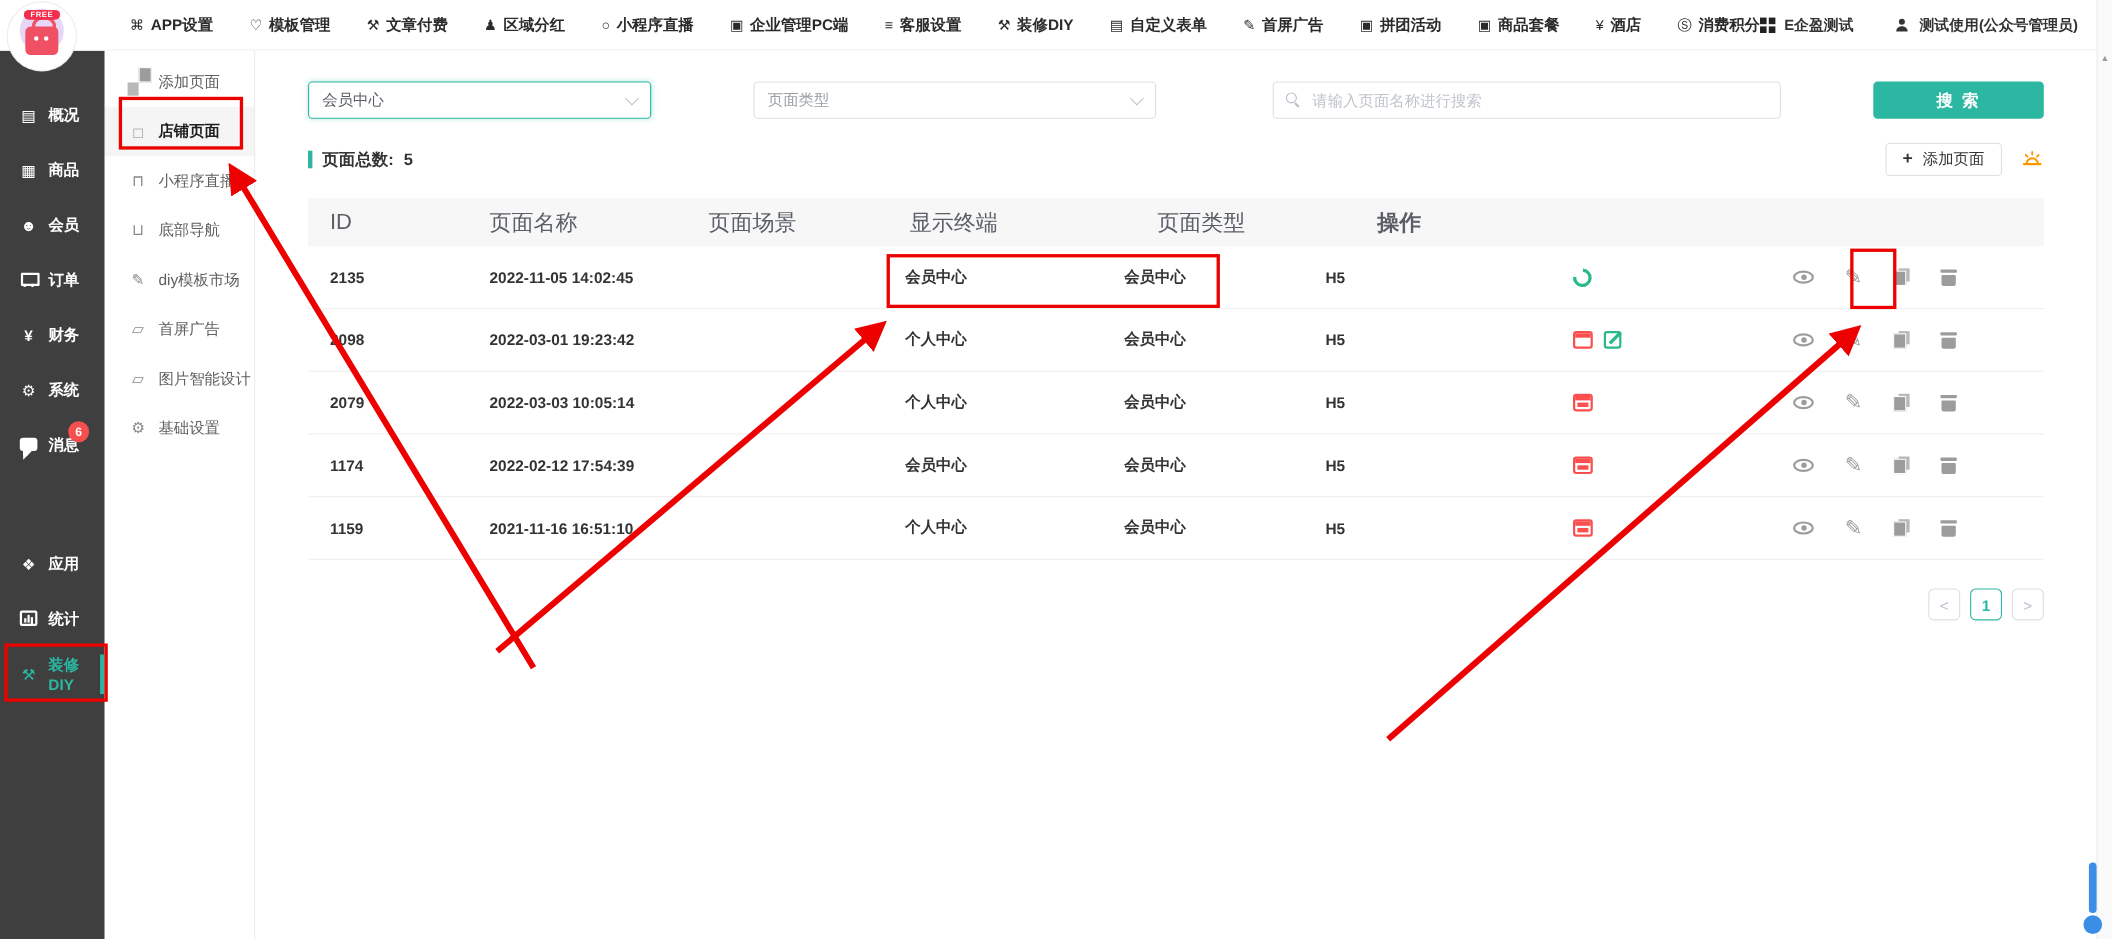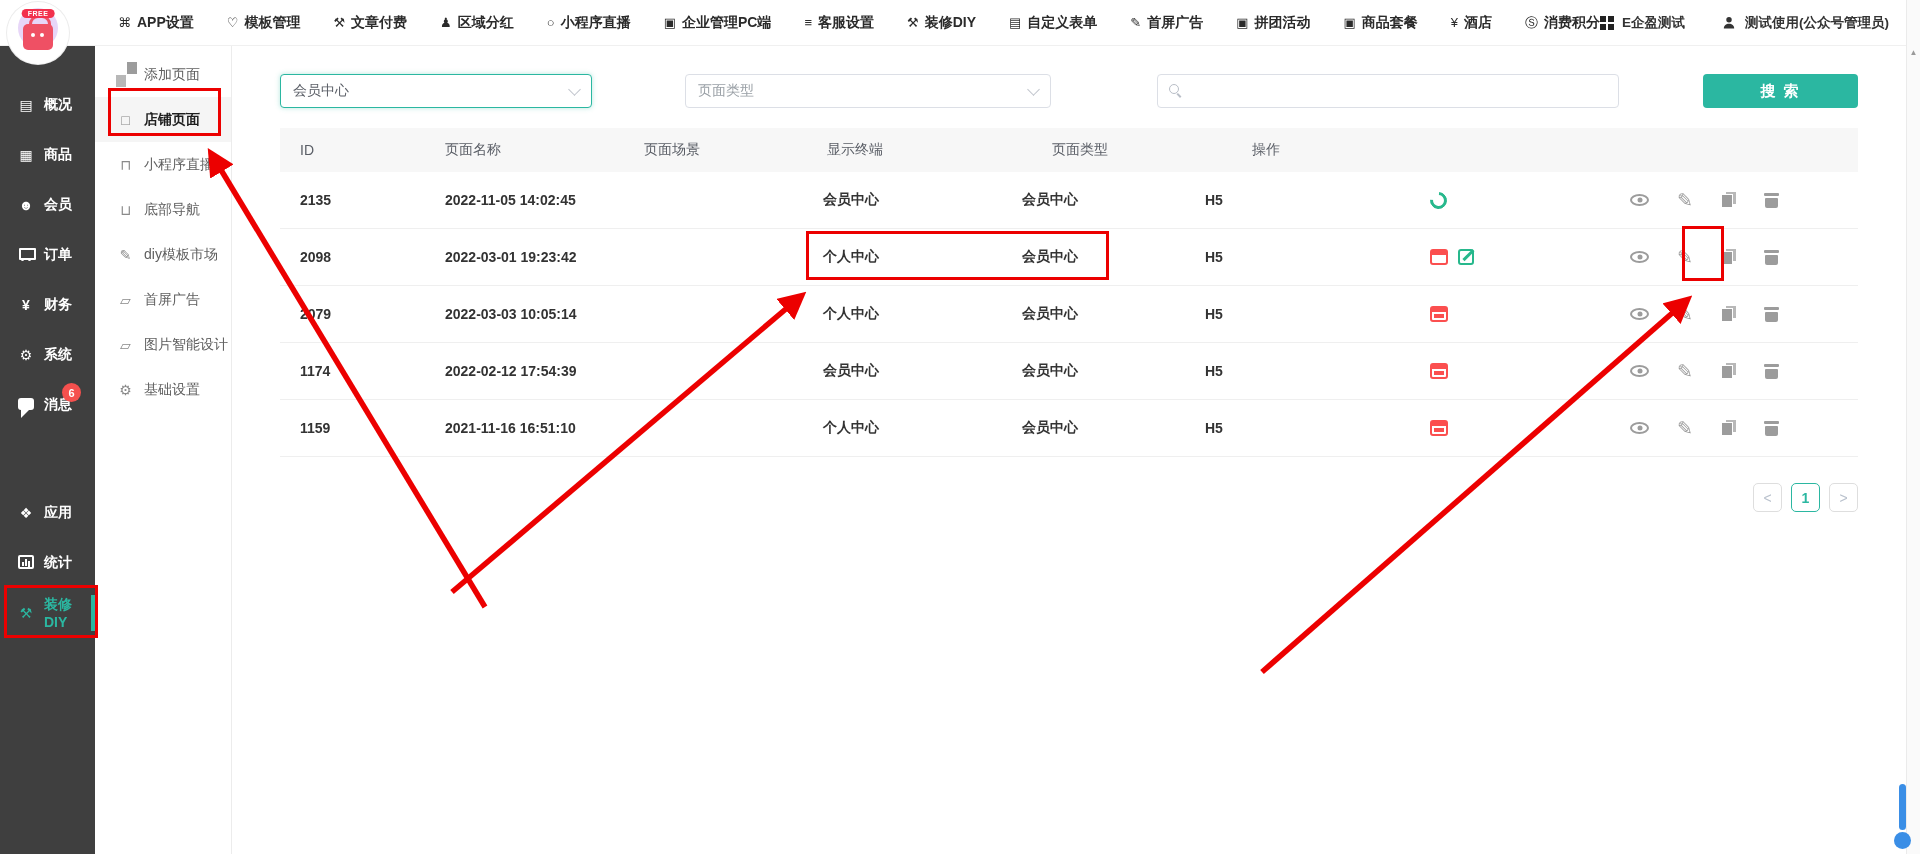--- a/index.html
+++ b/index.html
@@ -85,30 +85,30 @@
   .sec-title { display:flex; align-items:center; gap:9px; }
   .tick { width:4px; height:16px; background:#2bb7a1; }
   .sec-title .lbl, .sec-title .cnt { font-size:15px; font-weight:700; color:#333; }
   .btn-add { margin-left:auto; height:30px; padding:0 15px; background:#fff; border:1px solid #dcdfe6; border-radius:4px;
              color:#333; font-size:14px; display:flex; align-items:center; gap:9px; cursor:pointer; font-family:inherit; }
   .btn-add .plus { font-size:16px; font-weight:700; margin-top:-1px; }
   .bell { margin-left:17px; cursor:pointer; display:flex; }
 
   
   .table { margin-top:20px; }
-  .thead { height:44px; background:#f7f7f7; display:flex; align-items:center; color:#5a5e66; font-size:14px;justify-content:space-between; }
+  .thead { height:44px; background:#f7f7f7; display:flex; align-items:center; color:#5a5e66; font-size:20px;justify-content:space-between; }
   .trow { height:57px; display:flex; align-items:center; border-bottom:1px solid #efefef; font-size:14px; font-weight:700; color:#333; }
   .c { flex:0 0 auto; }
   .c-id   { width:165px; padding-left:20px; }
   .c-mod  { width:378px; }
   .c-name { width:199px; }
   .c-scene{ width:183px; }
   .c-term { width:225px; }
   .c-type { width:200px; display:flex; align-items:center; gap:10px; }
-  .c-act  { flex:1 1 auto; display:flex; align-items:center; gap:28px; font-weight:400; }
+  .c-act  { flex:1 1 auto; display:flex; align-items:center; gap:28px; font-weight:700; }
 
   
   .pt-refresh { width:17px; height:17px; border-radius:50%; border:3px solid #27b88c; border-top-color:transparent; transform:rotate(-40deg); }
   .pt-page { position:relative; width:18px; height:16px; border:2px solid #fb4f4f; border-radius:3px; }
   .pt-page::before { content:""; position:absolute; left:0; right:0; top:0; height:4px; background:#fb4f4f; }
   .pt-page.filled::after { content:""; position:absolute; left:2px; right:2px; top:6px; bottom:2px; background:#fb4f4f; }
   .pt-edit { position:relative; width:16px; height:16px; border:2px solid #27b88c; border-radius:3px; overflow:visible; }
   .pt-edit::after { content:""; position:absolute; left:7px; top:-3px; width:2.5px; height:14px; background:#27b88c; transform:rotate(45deg); }
 
   
@@ -309,24 +309,45 @@
       <div class="sel sel1 focus">
           <span class="txt">会员中心</span>
           <span class="chev"></span>
         </div>
       <div class="sel sel2">
           <span class="txt ph">页面类型</span>
           <span class="chev"></span>
         </div>
       <div class="search-box">
         <span class="cs-search"></span>
+        <input type="text" placeholder="请输入页面名称进行搜索" style="">
       </div>
       <button class="btn-search">搜 索</button>
     </div>
 
+    <div class="summary-row">
+      <div class="sec-title">
+        <span class="tick"></span>
+        <span class="lbl">页面总数:</span>
+        <span class="cnt">5</span>
+      </div>
+      <button class="btn-add">
+          <span class="plus">+</span>
+          <span>添加页面</span>
+        </button>
+      <span class="bell">
+        <svg width="21" height="21" viewBox="0 0 20 20">
+            <path d="M5 13.5a5 5 0 0 1 10 0" fill="none" stroke="#ff9800" stroke-width="1.8"></path>
+            <line x1="2.8" y1="13.5" x2="17.2" y2="13.5" stroke="#ff9800" stroke-width="1.8" stroke-linecap="round"></line>
+            <line x1="10" y1="3" x2="10" y2="5.2" stroke="#ff9800" stroke-width="1.6" stroke-linecap="round"></line>
+            <line x1="4.4" y1="5.6" x2="5.9" y2="7.1" stroke="#ff9800" stroke-width="1.6" stroke-linecap="round"></line>
+            <line x1="15.6" y1="5.6" x2="14.1" y2="7.1" stroke="#ff9800" stroke-width="1.6" stroke-linecap="round"></line>
+          </svg>
+      </span>
+    </div>
 
     <div class="table">
       <div class="thead">
         <div class="c c-id">ID</div>
         <div class="c c-name">页面名称</div>
         <div class="c c-scene">页面场景</div>
         <div class="c c-term">显示终端</div>
         <div class="c c-type">页面类型</div>
         <div class="c c-act">操作</div>
       </div>

